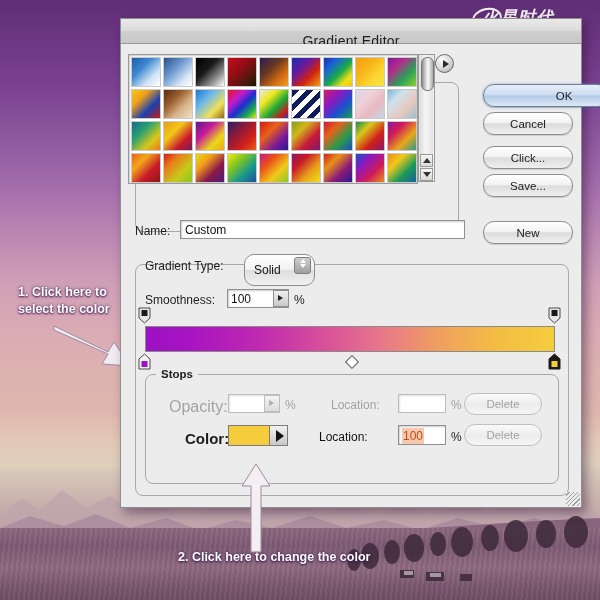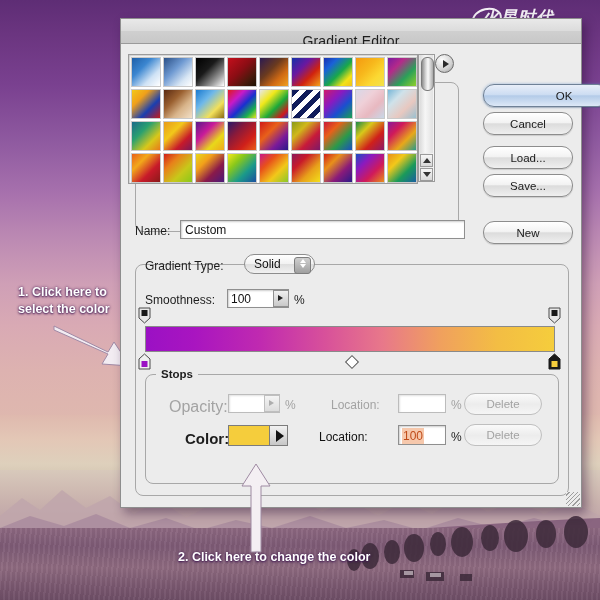--- a/index.html
+++ b/index.html
@@ -93,21 +93,21 @@
 
   
   .lbl{position:absolute;font-size:12px;color:#1d1d1d;}
   #lbl-name{left:14px;top:180px;}
   #name-input{position:absolute;left:59px;top:176px;width:285px;height:19px;background:#fff;
     border:1px solid #8f8f8f;box-shadow:inset 1px 1px 2px rgba(0,0,0,.2);
     font-size:12px;color:#111;padding:0 4px;line-height:19px;box-sizing:border-box;}
 
   
   #lbl-gtype{left:24px;top:215px;font-size:12px;}
-  #gtype-select{position:absolute;left:123px;top:210px;width:71px;height:20px;border-radius:10px;
+  #gtype-select{position:absolute;left:123px;top:210px;width:71px;height:32px;border-radius:10px;
     background:linear-gradient(180deg,#ffffff,#f2f2f2 48%,#dedede 52%,#f1f1f1);
     border:1px solid #8d8d8d;font-size:12px;color:#111;display:flex;align-items:center;
     padding-left:9px;box-sizing:border-box;}
   #gtype-select .stepper{position:absolute;right:3px;top:2px;width:15px;height:15px;border-radius:3px;
     background:linear-gradient(180deg,#cfcfcf,#9f9f9f);border:1px solid #7d7d7d;}
   #gtype-select .stepper .tri{margin:1px auto;}
   #gtype-select .stepper .tri.up{border-bottom-color:#fff;border-left-width:3px;border-right-width:3px;border-bottom-width:4px;}
   #gtype-select .stepper .tri.down{border-top-color:#fff;border-left-width:3px;border-right-width:3px;border-top-width:4px;}
 
   
@@ -288,21 +288,21 @@
       <div class="arrow up">
           <div class="tri up"></div>
         </div>
       <div class="arrow down">
           <div class="tri down"></div>
         </div>
     </div>
 
     <div class="btn default" id="btn-ok">OK</div>
     <div class="btn" id="btn-cancel">Cancel</div>
-    <div class="btn" id="btn-load">Load...</div>
+    <div class="btn" id="btn-load">Click...</div>
     <div class="btn" id="btn-save">Save...</div>
     <div class="btn" id="btn-new">New</div>
 
     <div class="lbl" id="lbl-name">Name:</div>
     <div id="name-input" placeholder="Custom">Custom</div>
 
     <div class="group" id="opts-group"></div>
 
     <div class="lbl" id="lbl-gtype">Gradient Type:</div>
     <div id="gtype-select">

